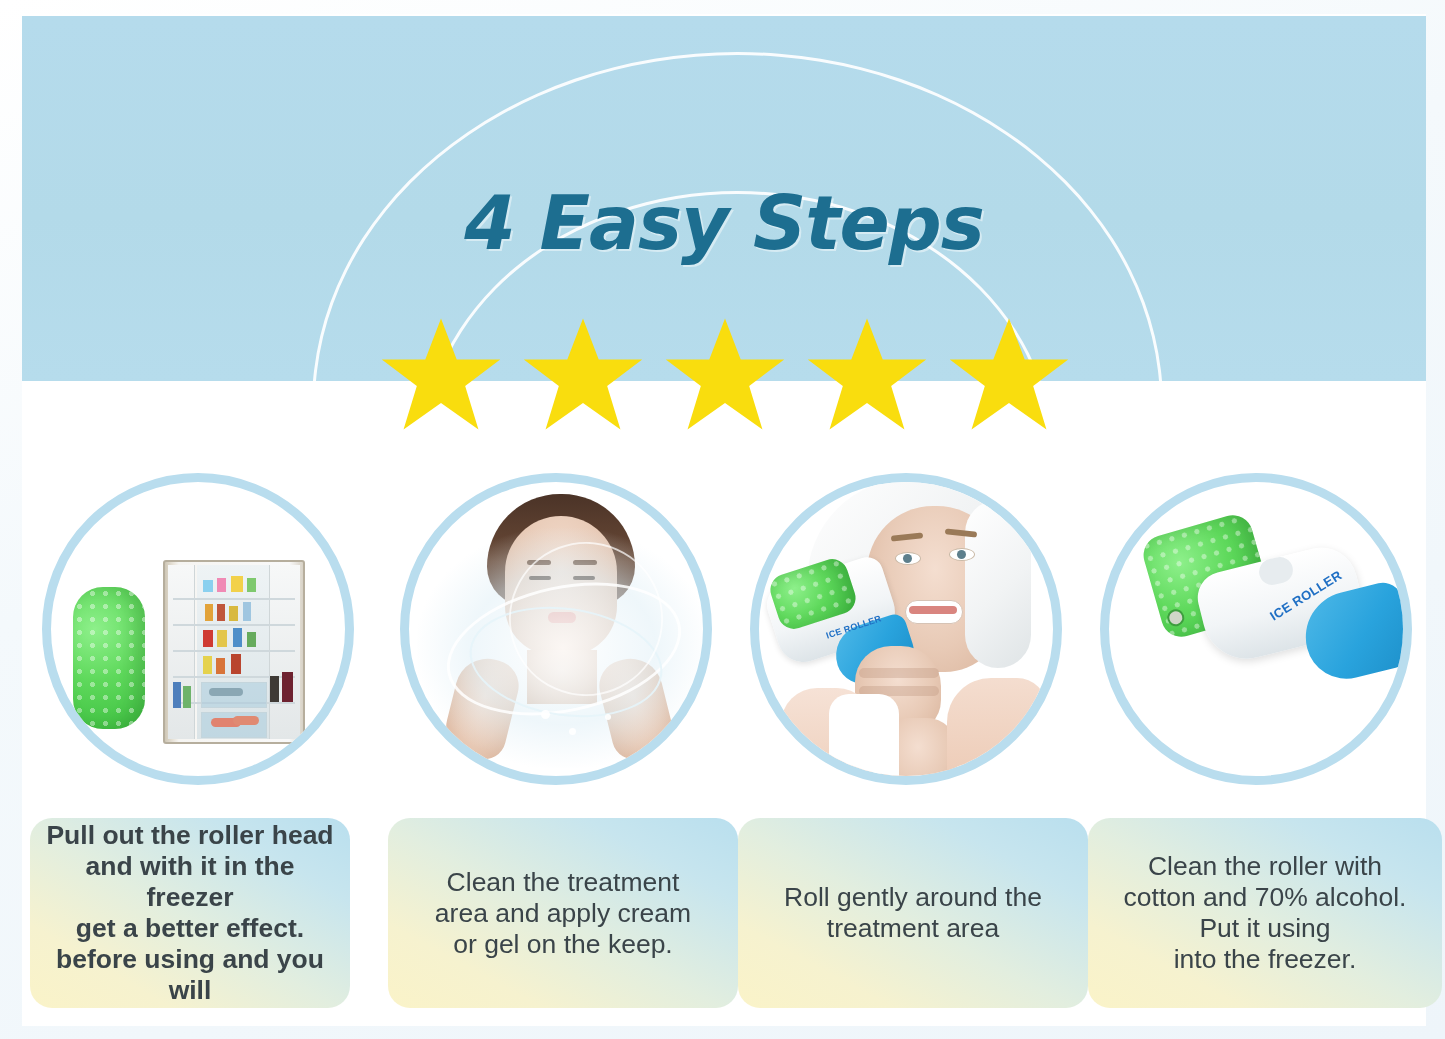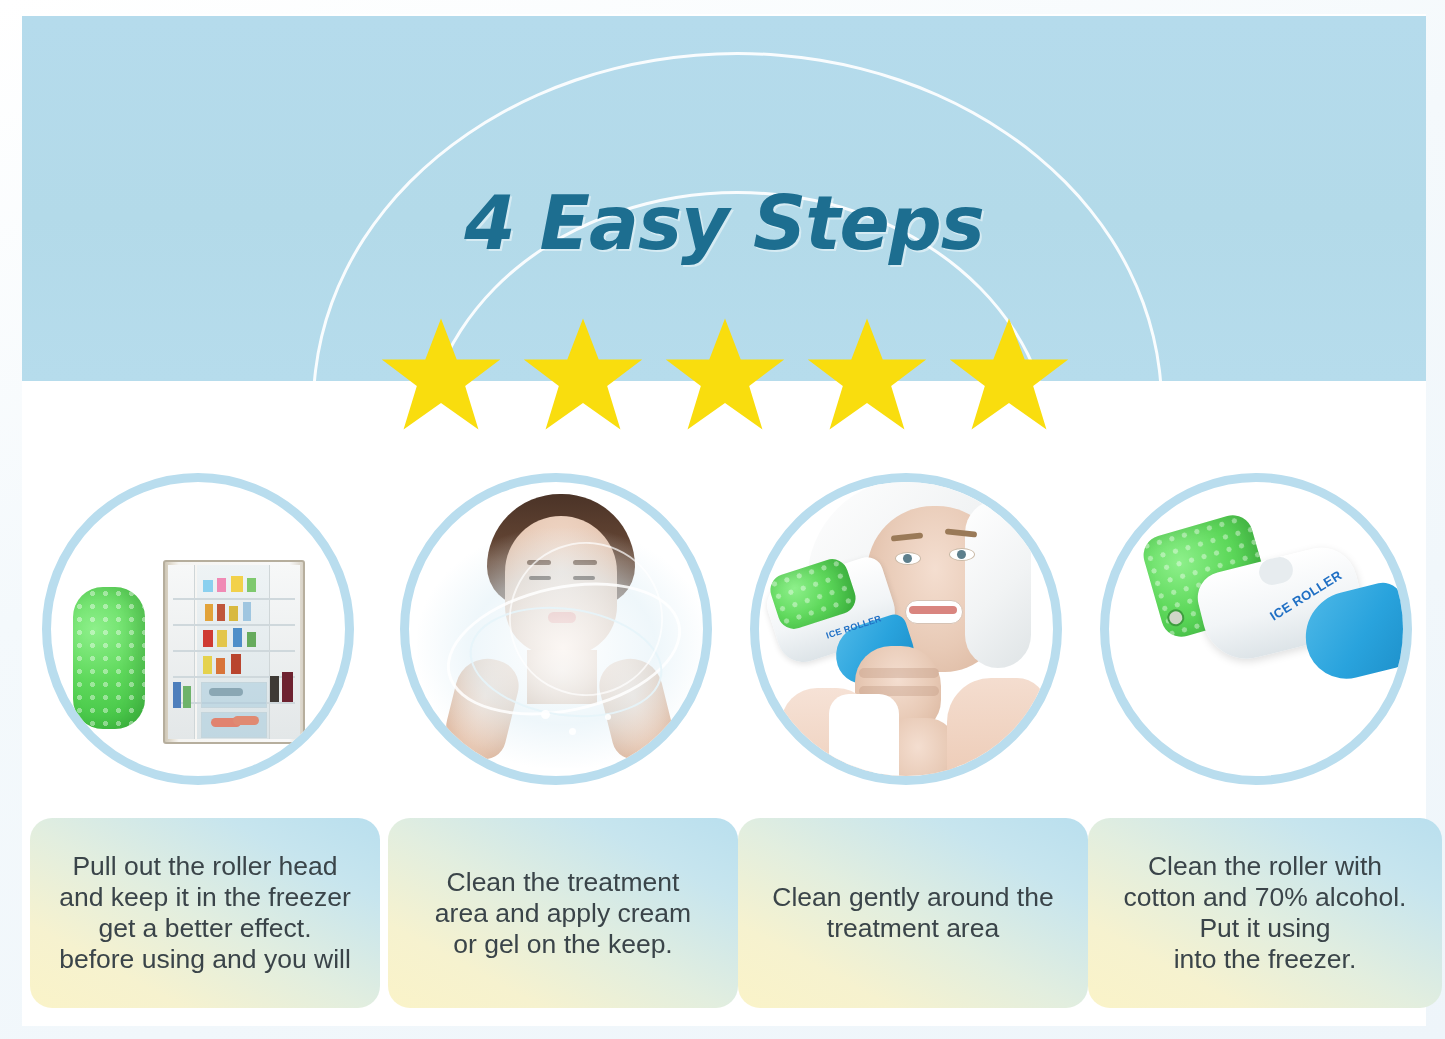--- a/index.html
+++ b/index.html
@@ -47,21 +47,21 @@
   .c4{left:1078px;}
   .cimg{position:absolute;left:0;top:0;width:100%;height:100%;}
 
   
   .captions{position:absolute;left:22px;top:818px;width:1404px;height:192px;}
   .cap{position:absolute;top:0;height:190px;border-radius:22px;
        display:flex;align-items:center;justify-content:center;
        text-align:center;padding:6px 14px;box-sizing:border-box;
        color:#3a4449;font-size:26.5px;line-height:1.17;
        background:linear-gradient(to top right,#faf3c8 0%,#f6f2cf 22%,#e2eedf 48%,#c7e5ee 78%,#b9dfee 100%);}
-  .cap1{left:8px;width:350px;}
+  .cap1{left:8px;width:320px;font-weight:bold;}
   .cap2{left:366px;width:350px;}
   .cap3{left:716px;width:350px;}
   .cap4{left:1066px;width:354px;}
   .cap span{display:block;}
 
   
   .roller-head{border-radius:30px;
       background:radial-gradient(circle at 30% 30%,#8ef08b 0%,#5fd95c 45%,#3cbf3f 100%);
       box-shadow:inset -10px 0 18px rgba(0,0,0,.12);}
   .dots{position:absolute;inset:0;border-radius:inherit;
@@ -220,37 +220,37 @@
       </div>
     </div>
 
   </div>
 
   <div class="captions">
 
     <div class="cap cap1">
       <div>
         <span>Pull out the roller head</span>
-        <span>and keep it in the freezer</span>
+        <span>and with it in the freezer</span>
         <span>get a better effect.</span>
         <span>before using and you will</span>
       </div>
     </div>
 
     <div class="cap cap2">
       <div>
         <span>Clean the treatment</span>
         <span>area and apply cream</span>
         <span>or gel on the keep.</span>
       </div>
     </div>
 
     <div class="cap cap3">
       <div>
-        <span>Clean gently around the</span>
+        <span>Roll gently around the</span>
         <span>treatment area</span>
       </div>
     </div>
 
     <div class="cap cap4">
       <div>
         <span>Clean the roller with</span>
         <span>cotton and 70% alcohol.</span>
         <span>Put it using</span>
         <span>into the freezer.</span>

